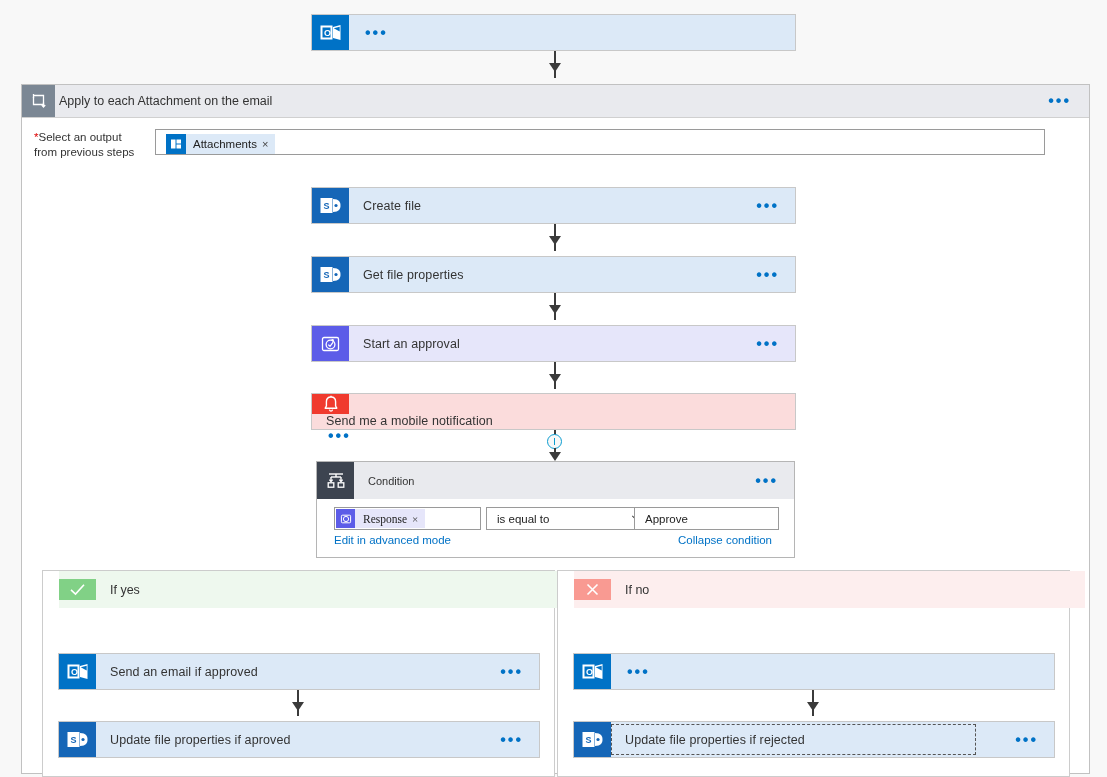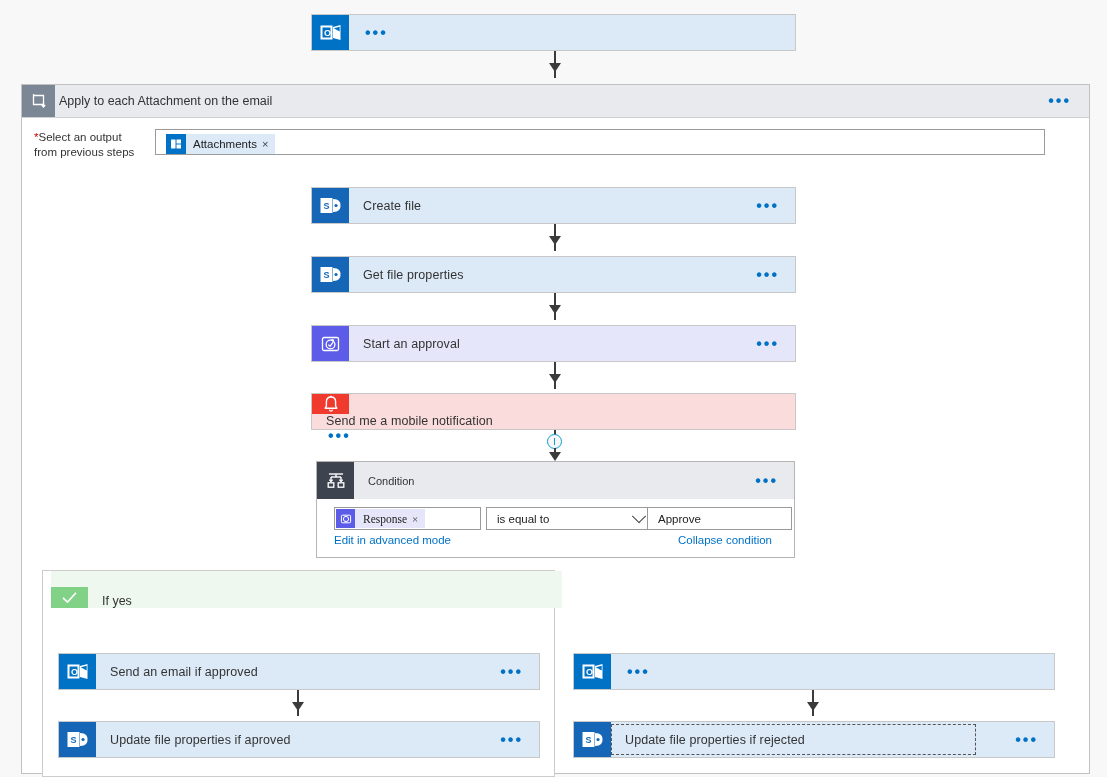--- a/index.html
+++ b/index.html
@@ -215,21 +215,21 @@
   .cond-field {
     position: absolute;
     border: 1px solid #9a9a9a;
     background: #fff;
     box-sizing: border-box;
     height: 23px;
     display: flex; align-items: center;
   }
   #cond-left  { left: 17px;  top: 45px; width: 147px; }
   #cond-op    { left: 169px; top: 45px; width: 168px; justify-content: space-between; }
-  #cond-right { left: 330px; top: 45px; width: 145px; }
+  #cond-right { left: 317px; top: 45px; width: 145px; }
   .cond-text {
     font-size: 11.5px; color: #222;
     padding-left: 10px;
   }
   .chev {
     margin-right: 9px;
     width: 9px; height: 9px;
     border-right: 1.4px solid #444;
     border-bottom: 1.4px solid #444;
     transform: rotate(45deg) translate(-2px,-2px);
@@ -265,23 +265,23 @@
     width: 513px;
     height: 207px;
     background: #fff;
     border: 1px solid #cccccc;
     box-sizing: border-box;
   }
   #branch-yes { left: 42px; }
   #branch-no  { left: 557px; }
   .branch-header {
     position: absolute;
-    left: 8px; top: 0;
+    left: 16px; top: 0;
     width: 100%; height: 37px;
-    display: flex; align-items: flex-end;
+    display: flex; align-items: center;
   }
   .branch-header .icon-box {
     width: 37px; min-width: 37px;
     display: flex; align-items: center; justify-content: center;
   }
   .branch-header .hdr-label {
     flex: 1;
     display: flex; align-items: center;
     padding-left: 14px;
     font-size: 12.5px; color: #333;
@@ -488,20 +488,30 @@
         <rect x="0.5" y="2" width="12" height="15" fill="#ffffff"></rect>
         <text x="3.5" y="13" font-family="Liberation Sans, sans-serif" font-size="9" font-weight="bold" fill="#1566b7">S</text>
         <path d="M13 3 C19 3 20.5 6 20.5 9.5 C20.5 13 19 16 13 16 Z" fill="#ffffff"></path>
         <circle cx="16" cy="9.5" r="1.6" fill="#1566b7"></circle>
       </svg>
     </div>
     <div class="card-label">Update file properties if aproved</div>
     <div class="ellipsis">•••</div>
   </div>
 
+  <div class="branch" id="branch-no">
+    <div class="branch-header">
+      <div class="icon-box">
+        <svg width="21" height="21" viewBox="0 0 21 21">
+          <path d="M5.5 5.5 L15.5 15.5 M15.5 5.5 L5.5 15.5" stroke="#ffffff" stroke-width="1.6"></path>
+        </svg>
+      </div>
+      <div class="hdr-label">If no</div>
+    </div>
+  </div>
 
   <div class="card c-blue" style="left:573px; top:653px; width:482px;">
     <div class="icon-box ib-outlook">
       <svg width="21" height="19" viewBox="0 0 21 19">
         <rect x="0.5" y="2.5" width="12" height="14" fill="#ffffff"></rect>
         <rect x="2.5" y="4.5" width="8" height="10" fill="#0072c6"></rect>
         <text x="4" y="13" font-family="Liberation Sans, sans-serif" font-size="9" font-weight="bold" fill="#ffffff">O</text>
         <path d="M13 4 L20.5 2 L20.5 17 L13 15 Z" fill="#ffffff"></path>
         <path d="M13.8 5.3 L19.7 3.8 L19.7 8.5 Z" fill="#0072c6"></path>
       </svg>

